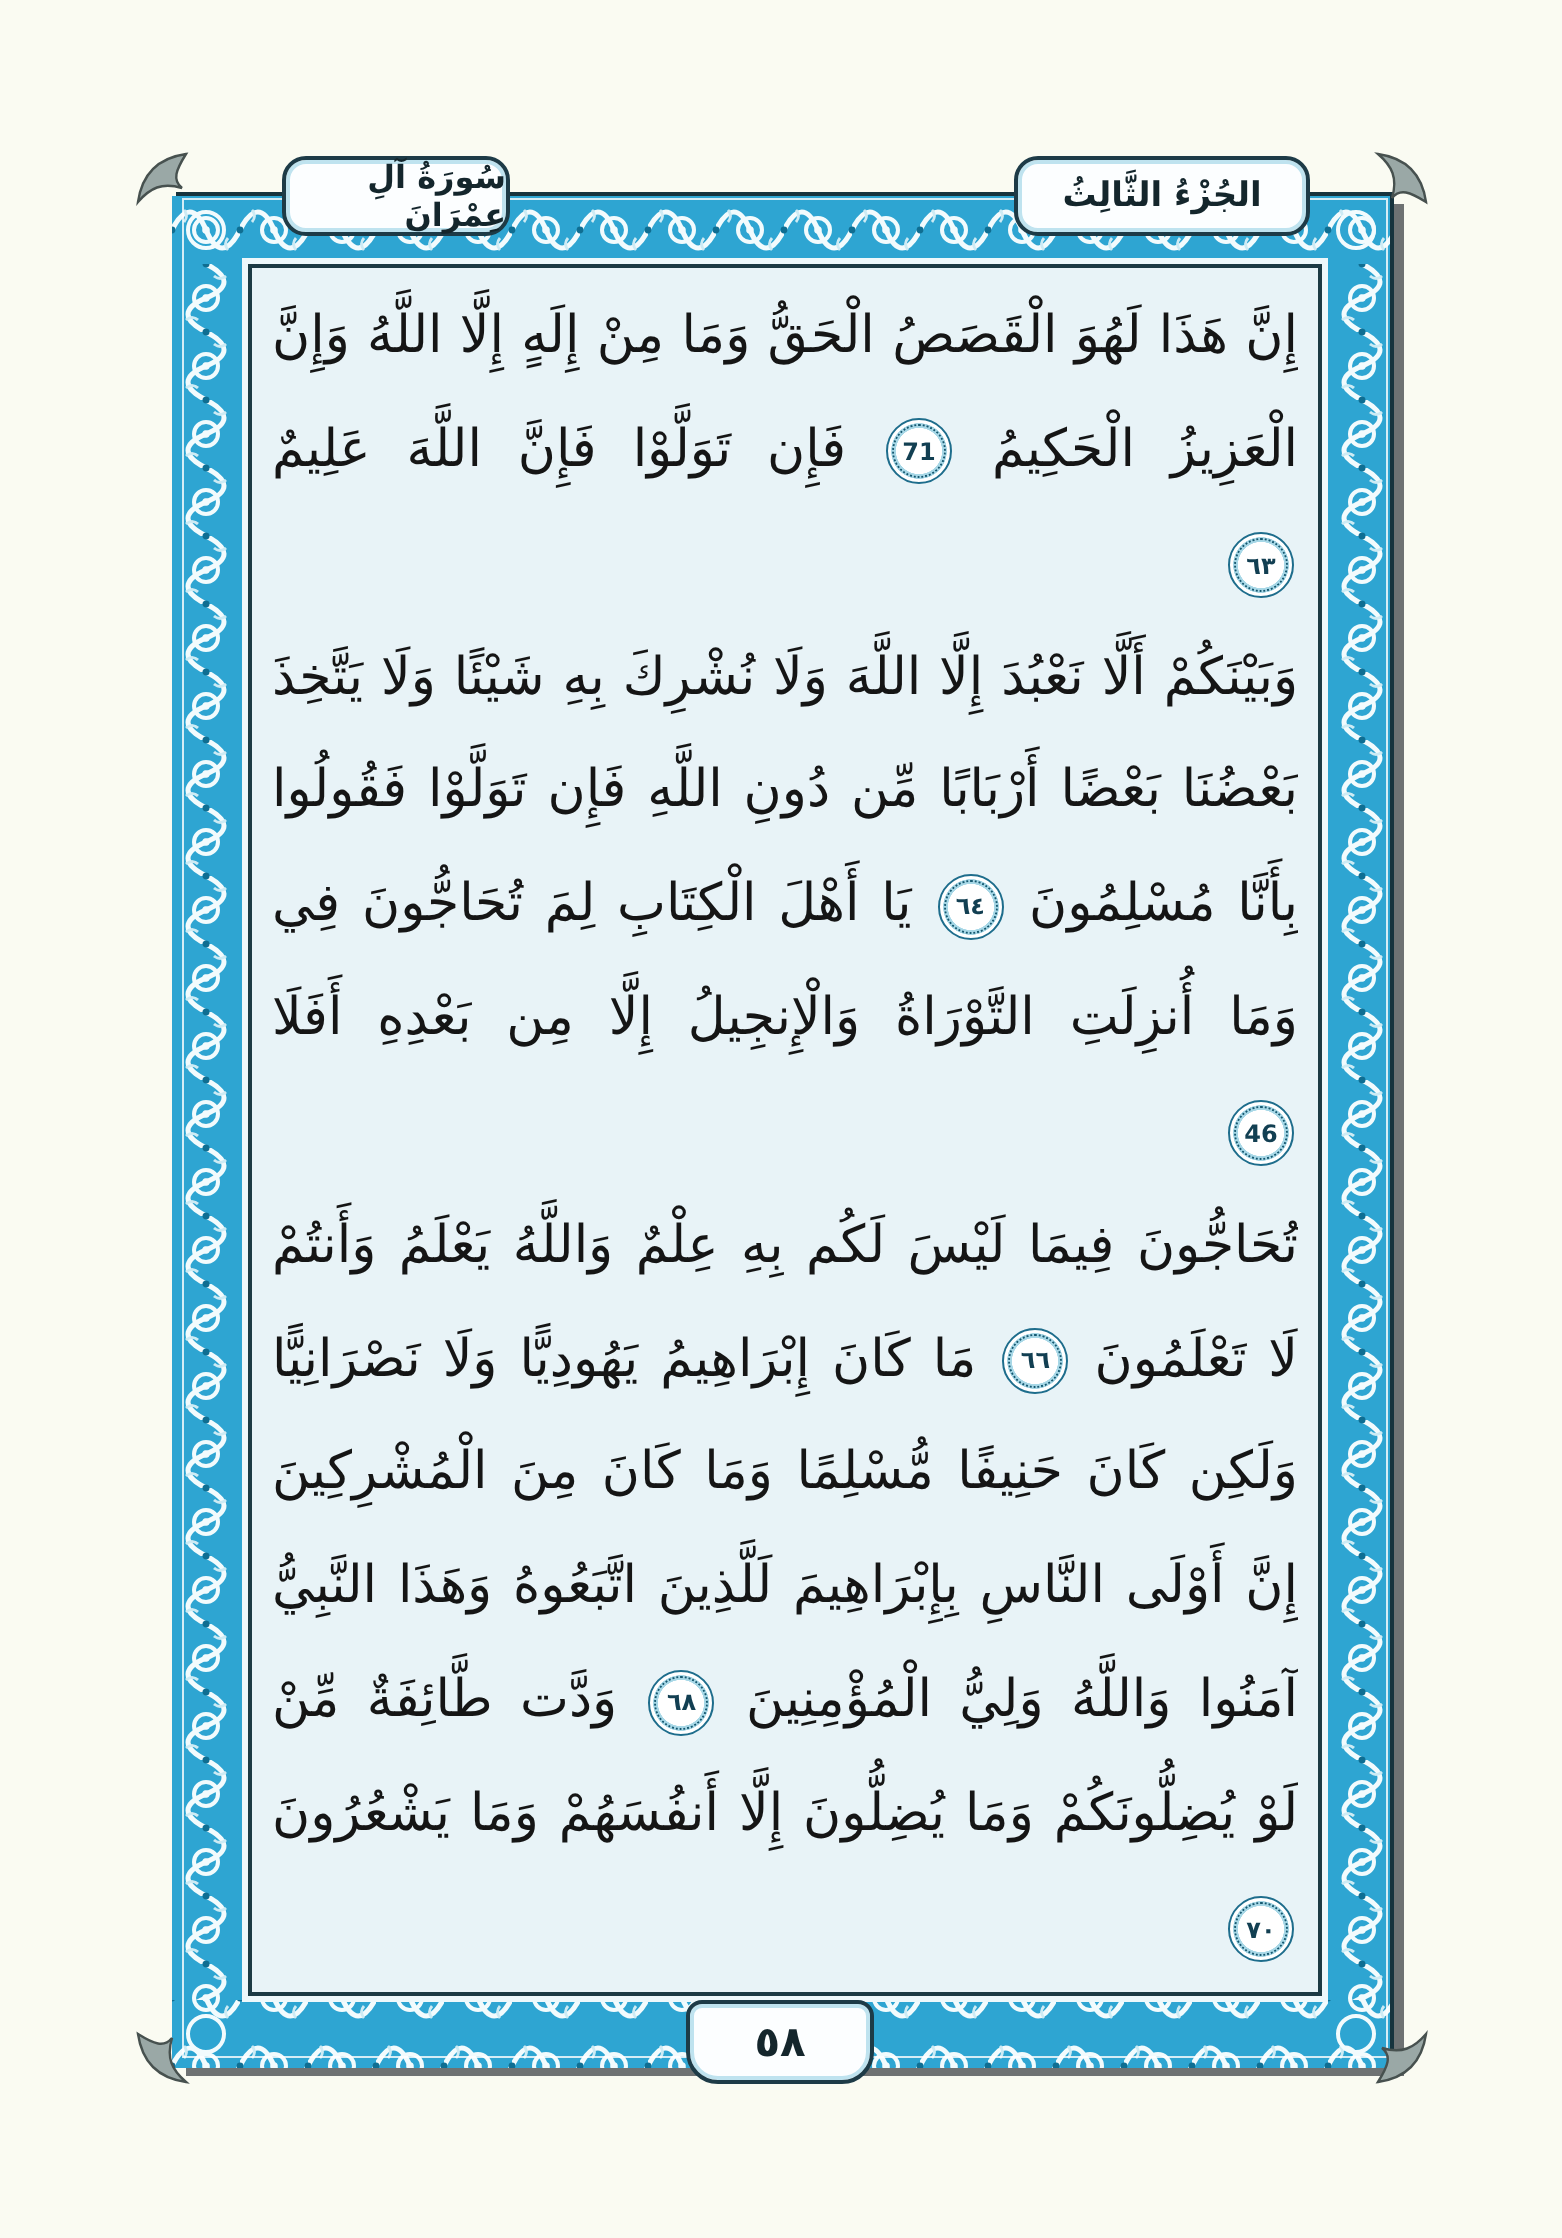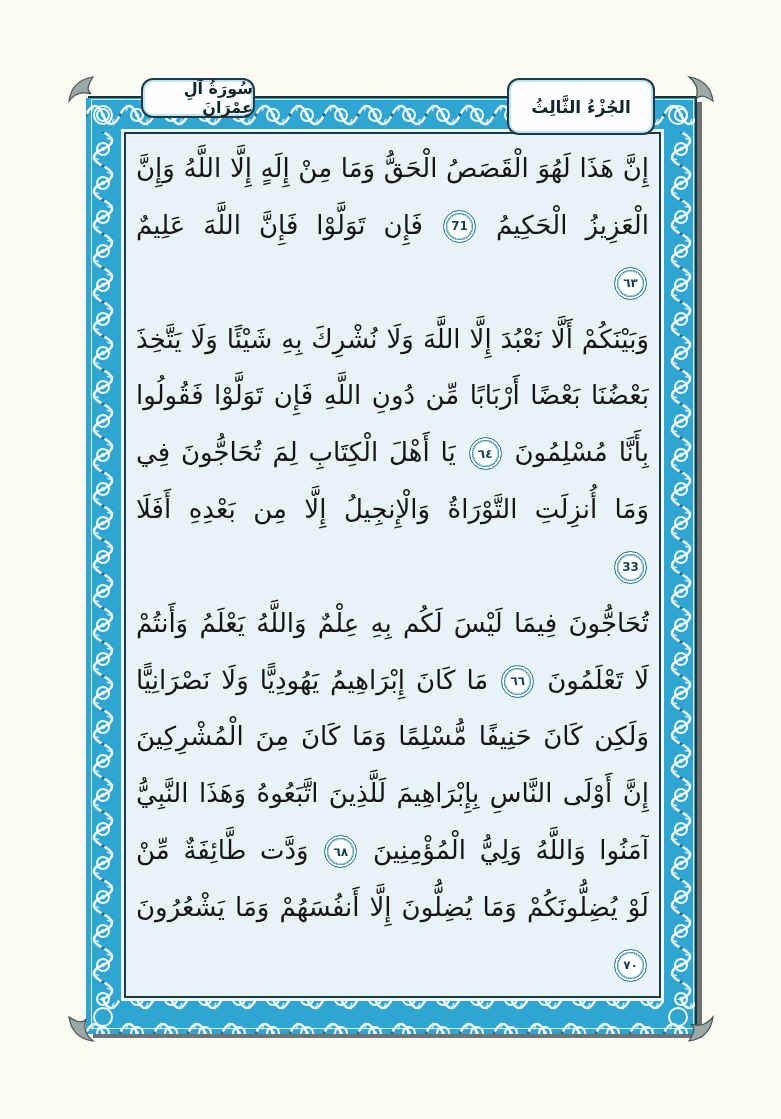--- a/index.html
+++ b/index.html
@@ -65,21 +65,21 @@
 
   
   .cartouche{
     position:absolute;box-sizing:border-box;
     background:var(--cartouche_bg,#fcfeff);
     border:2px solid #1d3b47;border-radius:12px;
     box-shadow:inset 0 0 0 2px #bfe3ef;
     display:flex;align-items:center;justify-content:center;
     color:#14262c;font-weight:bold;z-index:5;
   }
-  .cart-juz{left:507px;top:78px;width:148px;height:57px;font-size:17px;}
+  .cart-juz{left:507px;top:78px;width:148px;height:40px;font-size:17px;}
   .cart-surah{left:141px;top:78px;width:114px;height:40px;font-size:16px;}
   .cart-page{
     left:343px;top:1000px;width:94px;height:42px;font-size:21px;
     border-radius:8px 8px 16px 16px;
   }
 
   
   .corner{position:absolute;width:30px;height:30px;z-index:4;}
   .corner svg{display:block;}
   .c-tl{left:66px;top:74px;}
@@ -128,39 +128,42 @@
 
     <div class="inner">
       <div id="quran-text" style="display: flex; flex-direction: column; justify-content: space-between; height: 100%;">
           <div class="tline"><span class="seg">إِنَّ هَذَا لَهُوَ الْقَصَصُ الْحَقُّ وَمَا مِنْ إِلَهٍ إِلَّا اللَّهُ وَإِنَّ اللَّهَ لَهُوَ</span></div>
           <div class="tline"><span class="seg">الْعَزِيزُ الْحَكِيمُ</span> <span class="ayah-marker"><span class="ayah-num">71</span></span> <span class="seg">فَإِن تَوَلَّوْا فَإِنَّ اللَّهَ عَلِيمٌ بِالْمُفْسِدِينَ</span></div>
           <div class="tline"><span class="ayah-marker"><span class="ayah-num">٦٣</span></span> </div>
           <div class="tline"><span class="seg">وَبَيْنَكُمْ أَلَّا نَعْبُدَ إِلَّا اللَّهَ وَلَا نُشْرِكَ بِهِ شَيْئًا وَلَا يَتَّخِذَ</span></div>
           <div class="tline"><span class="seg">بَعْضُنَا بَعْضًا أَرْبَابًا مِّن دُونِ اللَّهِ فَإِن تَوَلَّوْا فَقُولُوا اشْهَدُوا</span></div>
           <div class="tline"><span class="seg">بِأَنَّا مُسْلِمُونَ</span> <span class="ayah-marker"><span class="ayah-num">٦٤</span></span> <span class="seg">يَا أَهْلَ الْكِتَابِ لِمَ تُحَاجُّونَ فِي إِبْرَاهِيمَ</span></div>
           <div class="tline"><span class="seg">وَمَا أُنزِلَتِ التَّوْرَاةُ وَالْإِنجِيلُ إِلَّا مِن بَعْدِهِ أَفَلَا تَعْقِلُونَ</span></div>
-          <div class="tline"><span class="ayah-marker"><span class="ayah-num">33</span></span> </div>
+          <div class="tline"><span class="ayah-marker"><span class="ayah-num">46</span></span> </div>
           <div class="tline"><span class="seg">تُحَاجُّونَ فِيمَا لَيْسَ لَكُم بِهِ عِلْمٌ وَاللَّهُ يَعْلَمُ وَأَنتُمْ</span></div>
           <div class="tline"><span class="seg">لَا تَعْلَمُونَ</span> <span class="ayah-marker"><span class="ayah-num">٦٦</span></span> <span class="seg">مَا كَانَ إِبْرَاهِيمُ يَهُودِيًّا وَلَا نَصْرَانِيًّا</span></div>
           <div class="tline"><span class="seg">وَلَكِن كَانَ حَنِيفًا مُّسْلِمًا وَمَا كَانَ مِنَ الْمُشْرِكِينَ</span> </div>
           <div class="tline"><span class="seg">إِنَّ أَوْلَى النَّاسِ بِإِبْرَاهِيمَ لَلَّذِينَ اتَّبَعُوهُ وَهَذَا النَّبِيُّ وَالَّذِينَ</span></div>
           <div class="tline"><span class="seg">آمَنُوا وَاللَّهُ وَلِيُّ الْمُؤْمِنِينَ</span> <span class="ayah-marker"><span class="ayah-num">٦٨</span></span> <span class="seg">وَدَّت طَّائِفَةٌ مِّنْ أَهْلِ الْكِتَابِ</span></div>
           <div class="tline"><span class="seg">لَوْ يُضِلُّونَكُمْ وَمَا يُضِلُّونَ إِلَّا أَنفُسَهُمْ وَمَا يَشْعُرُونَ</span>  </div>
           <div class="tline"> <span class="ayah-marker"><span class="ayah-num">٧٠</span></span></div>
         </div>
     </div>
   </div>
 
   <div class="cartouche cart-juz">
     <span>الجُزْءُ الثَّالِثُ</span>
   </div>
   <div class="cartouche cart-surah">
     <span>سُورَةُ آلِ عِمْرَانَ</span>
   </div>
 
+  <div class="cartouche cart-page">
+    <span>٥٨</span>
+  </div>
 
   <div class="corner c-tl">
       <svg width="30" height="30" viewBox="0 0 30 30">
         <path d="M3 27 C5 13 13 5 27 3 C22 11 20 16 25 20 C15 17 9 20 3 27 Z" fill="#9aa8a6" stroke="#47514f" stroke-width="1.2"></path>
       </svg>
     </div>
   <div class="corner c-tr">
       <svg width="30" height="30" viewBox="0 0 30 30">
         <path d="M3 27 C5 13 13 5 27 3 C22 11 20 16 25 20 C15 17 9 20 3 27 Z" fill="#9aa8a6" stroke="#47514f" stroke-width="1.2"></path>
       </svg>

